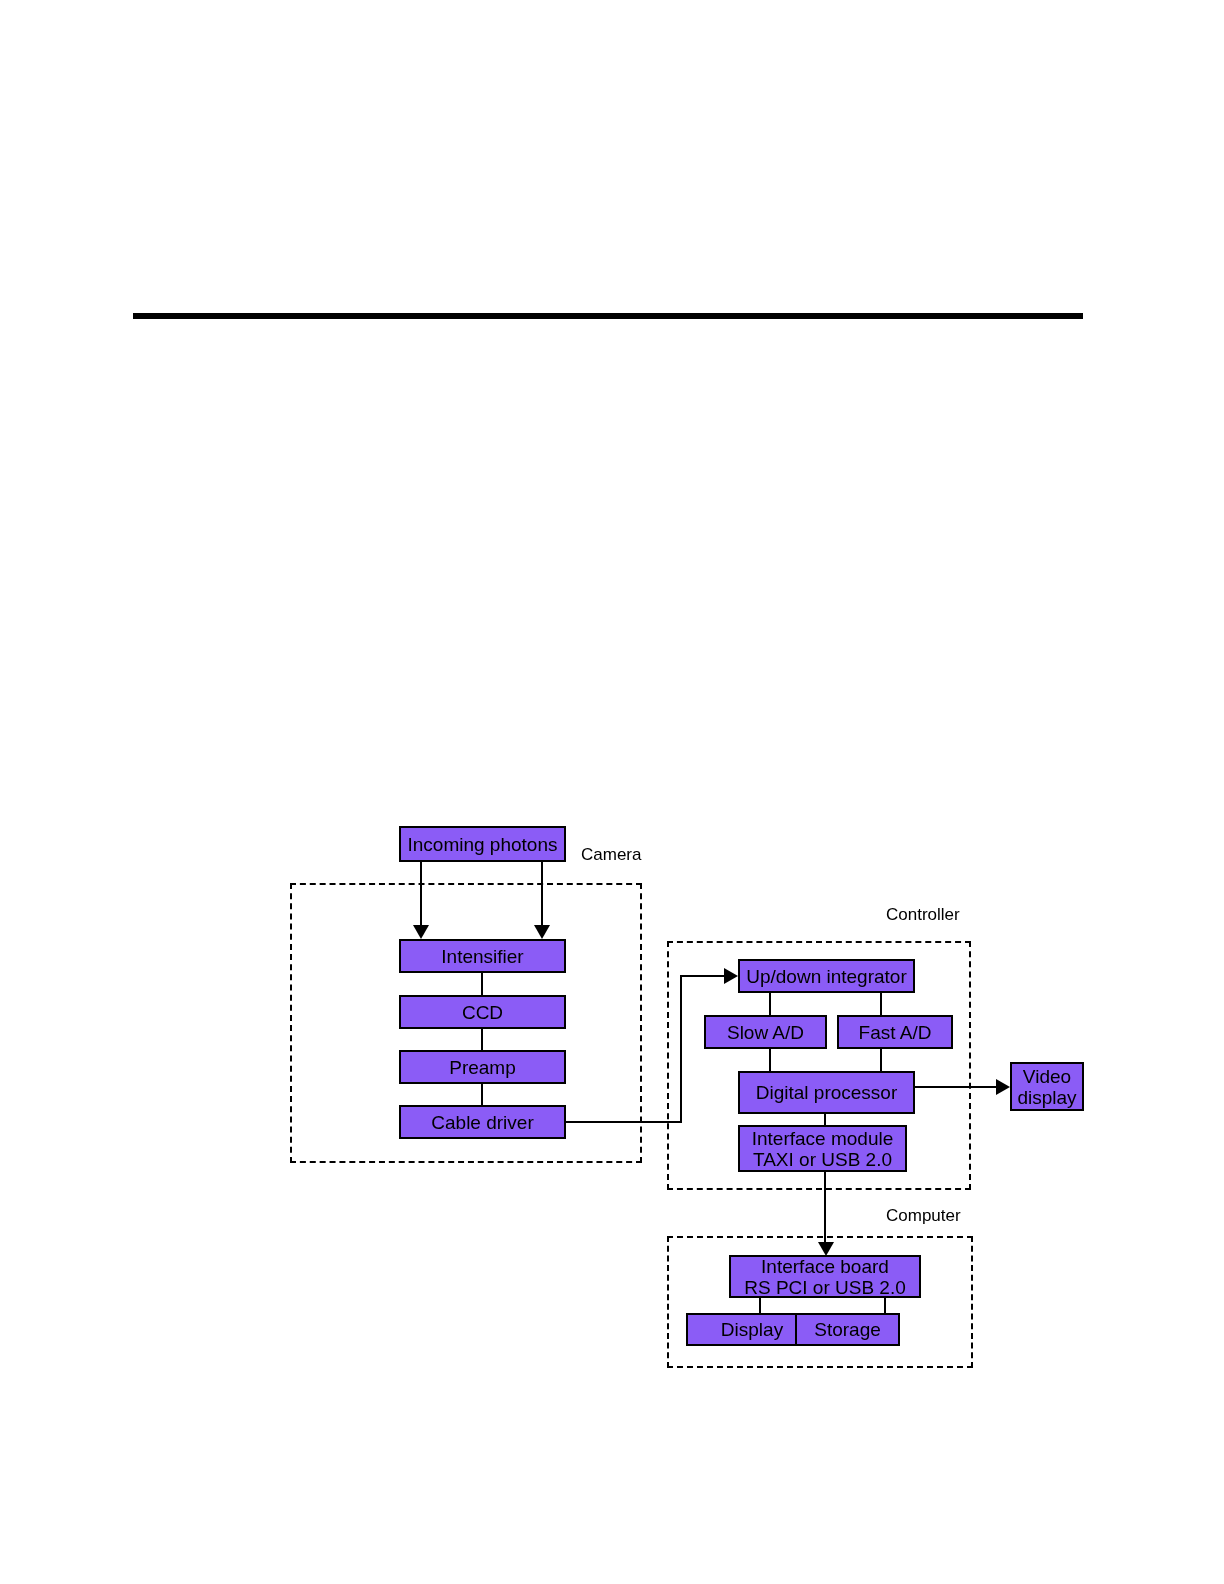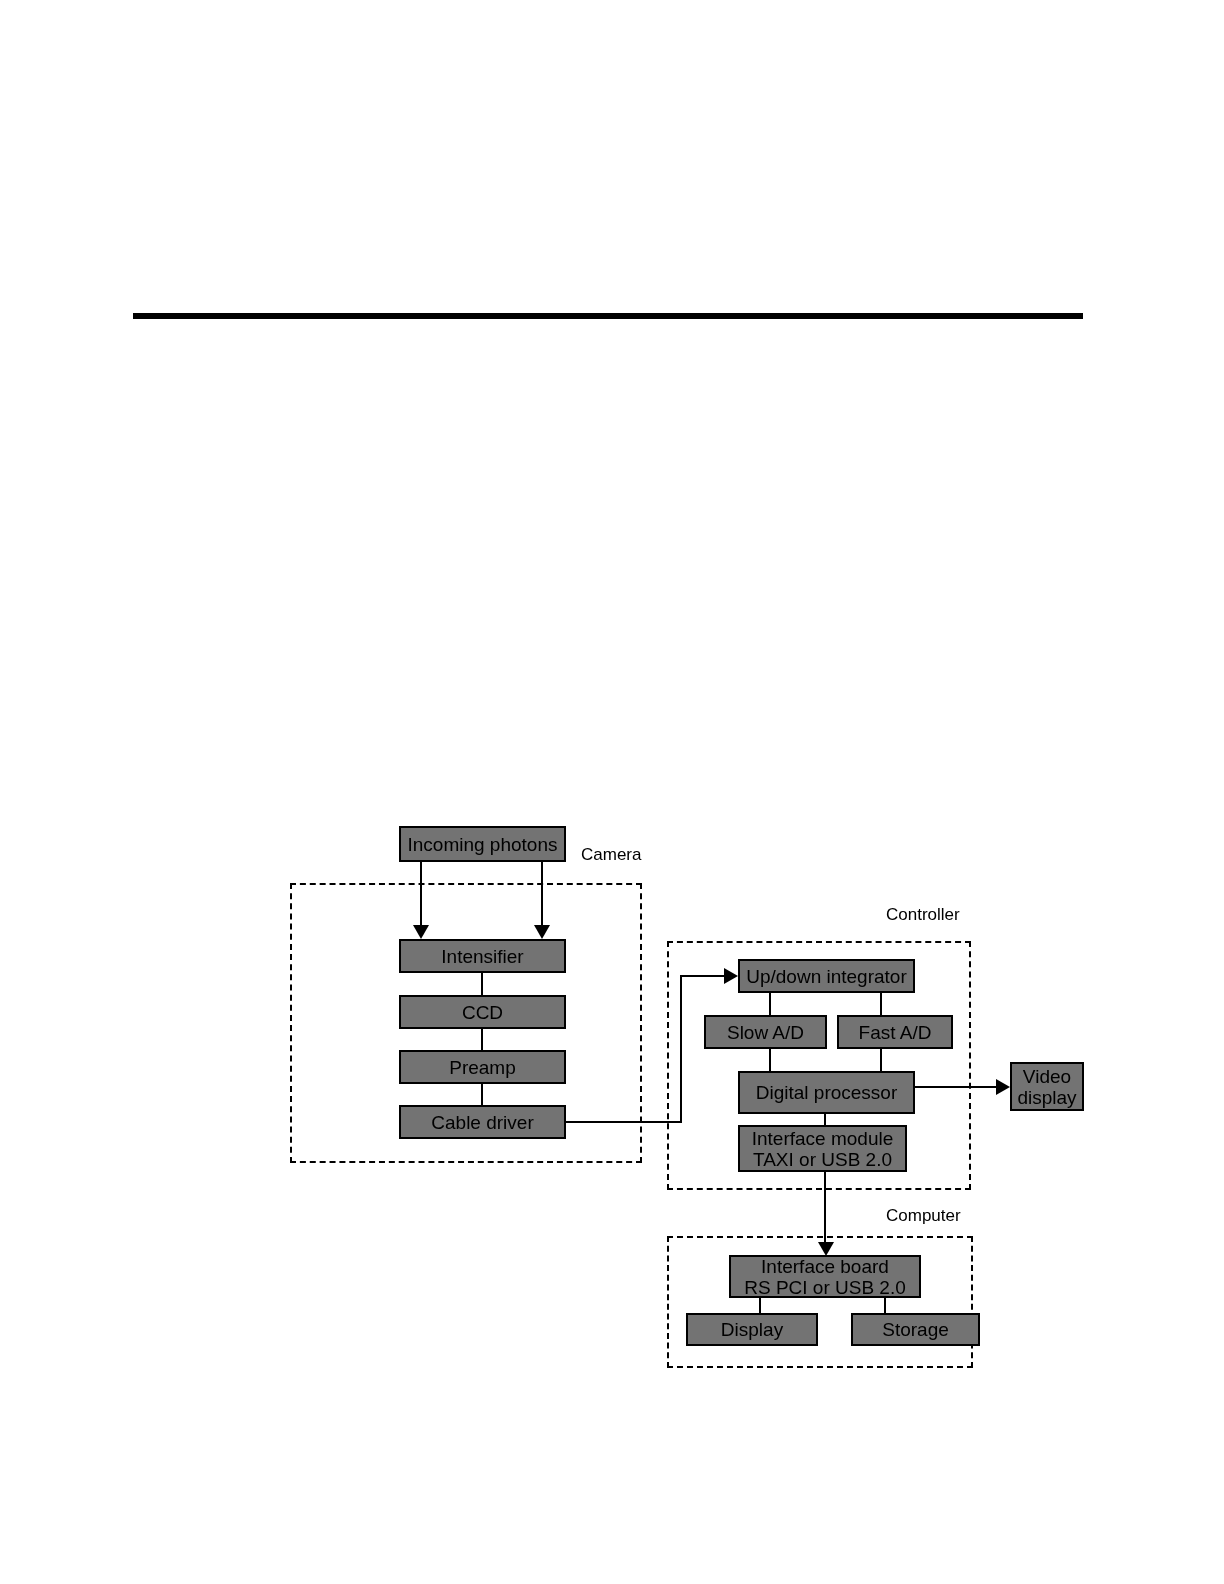--- a/index.html
+++ b/index.html
@@ -2,21 +2,21 @@
 <html><head>
 <meta charset="utf-8">
 <style>
   html,body{margin:0;padding:0;background:#ffffff;}
   .page{
     position:relative;width:1224px;height:1584px;background:#ffffff;
     font-family:"Liberation Sans","DejaVu Sans",sans-serif;color:#000;overflow:hidden;
   }
   .rule{position:absolute;left:133px;top:313px;width:950px;height:6px;background:#000;}
   .node{
-    position:absolute;box-sizing:border-box;border:2px solid #000;background:#737373;
+    position:absolute;box-sizing:border-box;border:2px solid #000;background:#8b5cf6;
     display:flex;flex-direction:column;align-items:center;justify-content:center;
     text-align:center;font-size:19px;line-height:21px;white-space:nowrap;
   }
   .dashed{position:absolute;box-sizing:border-box;border:2px dashed #000;background:transparent;}
   .glabel{position:absolute;font-size:17px;line-height:22px;}
   .vline{position:absolute;width:2px;background:#000;}
   .hline{position:absolute;height:2px;background:#000;}
   .arr-d{position:absolute;width:0;height:0;border-left:8px solid transparent;border-right:8px solid transparent;border-top:14px solid #000;}
   .arr-r{position:absolute;width:0;height:0;border-top:8px solid transparent;border-bottom:8px solid transparent;border-left:14px solid #000;}
 </style>
@@ -113,18 +113,18 @@
 
     <div class="node" style="left:729px;top:1255px;width:192px;height:43px;text-align:right;">
       <span>Interface board</span>
       <span>RS PCI or USB 2.0</span>
     </div>
 
     <div class="node" style="left:686px;top:1313px;width:132px;height:33px;">
       <span>Display</span>
     </div>
 
-    <div class="node" style="left:851px;top:1313px;width:129px;height:33px;">
+    <div class="node" style="left:795px;top:1313px;width:105px;height:33px;">
       <span>Storage</span>
     </div>
 
   </div>
 </div>
 
 </body></html>

